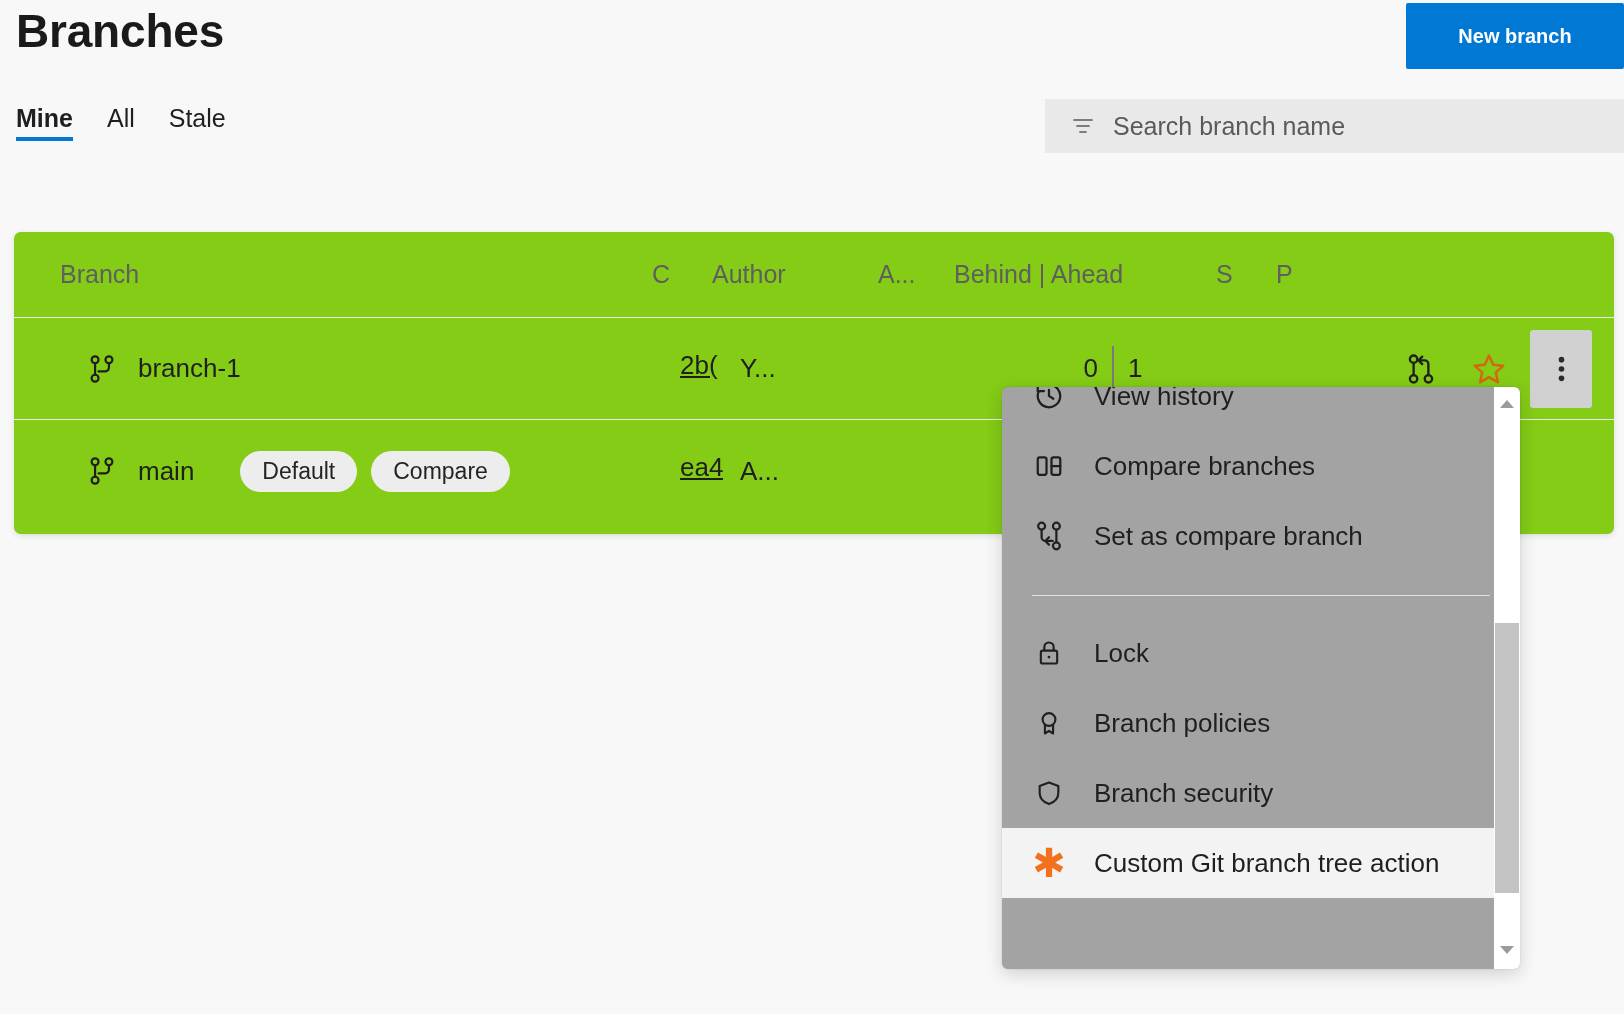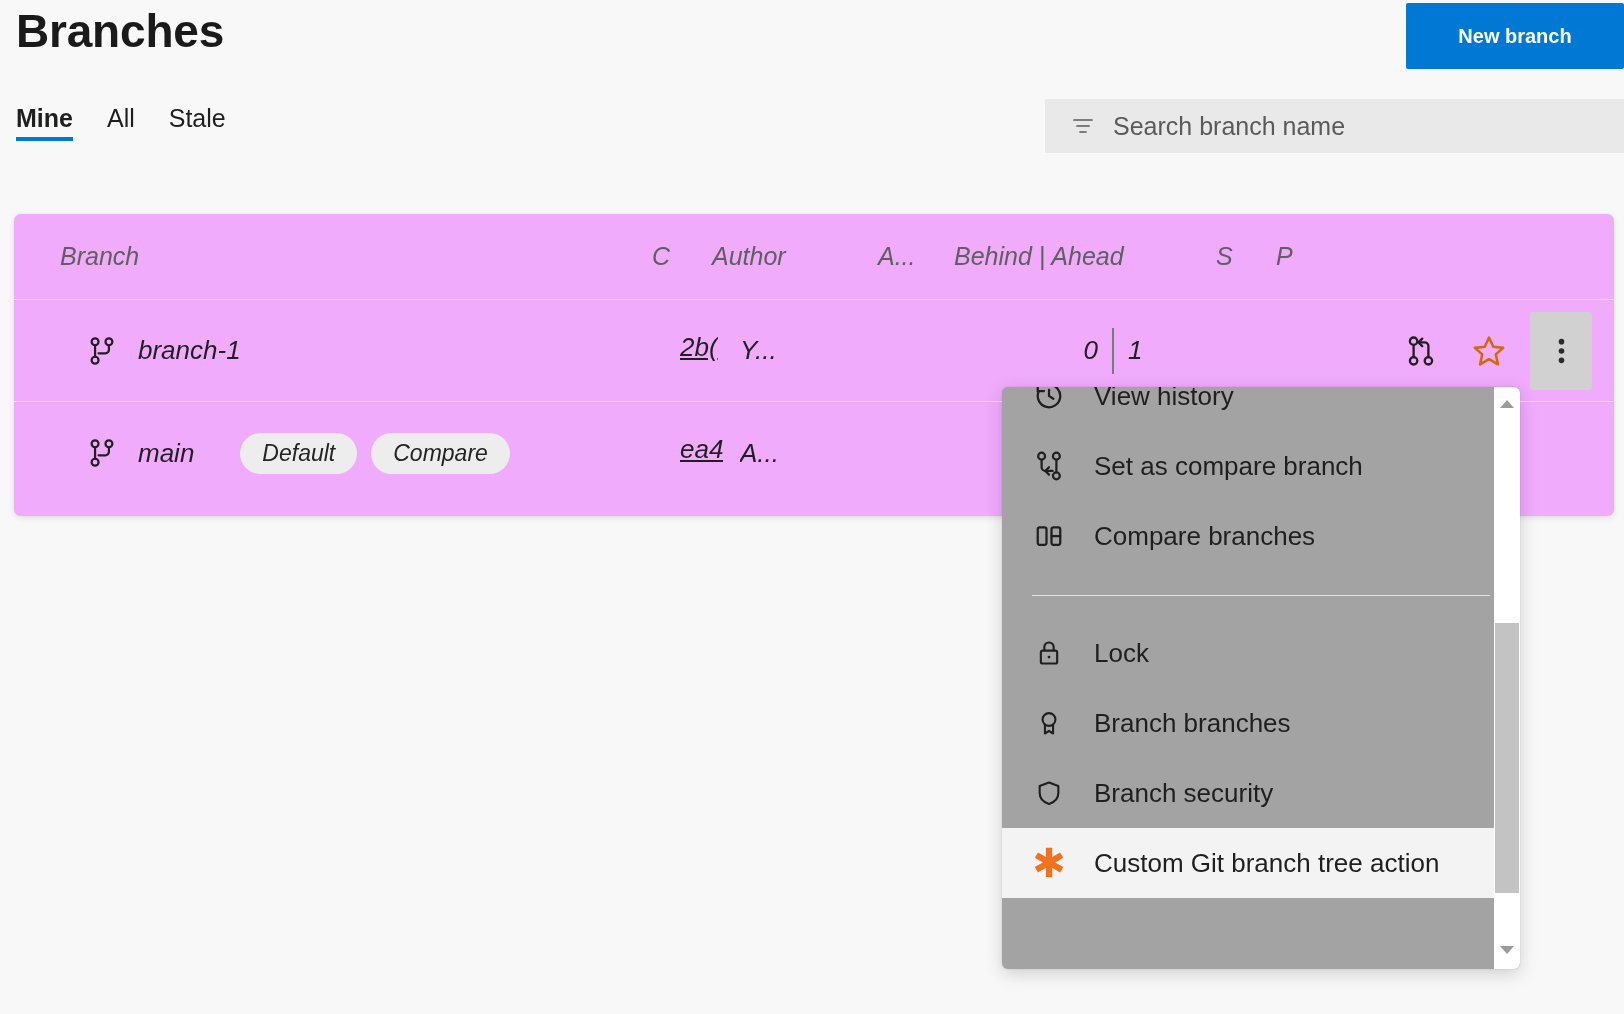--- a/index.html
+++ b/index.html
@@ -61,27 +61,26 @@
   .search-input {
     background: transparent; border: none; outline: none;
     font-family: "Liberation Sans", sans-serif;
     font-size: 25px; color: #3a3a3a;
     width: 100%;
   }
   .search-input::placeholder { color: #5a5a5a; opacity: 1; }
 
   
   .table-card {
-    position: absolute; left: 14px; top: 214px;
+    position: absolute; left: 14px; top: 232px;
     width: 1600px; height: 302px;
-    background: #f0abfc;
+    background: #84cc16;
     border-radius: 7px;
     box-shadow: 0 2px 6px rgba(0,0,0,0.10), 0 0 1px rgba(0,0,0,0.12);
     overflow: hidden;
-    font-style: italic;
   }
   .thead {
     display: flex; align-items: center;
     height: 86px;
     border-bottom: 1px solid #ebebeb;
     color: #5f5f5f; font-size: 25px;
   }
   .trow {
     display: flex; align-items: center;
     height: 102px;
@@ -314,43 +313,43 @@
             <path d="M12 3a9 9 0 1 1-8.5 6"></path>
             <path d="M3 3v5h5"></path>
             <path d="M12 7v5l3.5 2.2"></path>
           </svg>
         </span>
         <span class="ctx-label">View history</span>
       </div>
 
       <div class="ctx-item">
         <span class="mi">
+          <svg viewBox="0 0 24 24" width="30" height="30" fill="none" stroke="#1f1f1f" stroke-width="1.8">
+            <rect x="3" y="5" width="7" height="14" rx="1.6"></rect>
+            <rect x="14" y="5" width="7" height="14" rx="1.6"></rect>
+            <path d="M14 12h7" stroke-linecap="round"></path>
+          </svg>
+        </span>
+        <span class="ctx-label">Compare branches</span>
+      </div>
+
+      <div class="ctx-item">
+        <span class="mi">
           <svg viewBox="0 0 24 26" width="30" height="32" fill="none" stroke="#1f1f1f" stroke-width="1.8">
             <circle cx="6" cy="5" r="2.8"></circle>
               <circle cx="18" cy="5" r="2.8"></circle>
               <circle cx="18" cy="21" r="2.8"></circle>
             <path d="M18 8v10" stroke-linecap="round"></path>
             <path d="M6 8v6a3 3 0 0 0 3 3h6" stroke-linecap="round"></path>
             <path d="M12 14l-3 3 3 3" stroke-linecap="round" stroke-linejoin="round"></path>
           </svg>
         </span>
         <span class="ctx-label">Set as compare branch</span>
       </div>
 
-      <div class="ctx-item">
-        <span class="mi">
-          <svg viewBox="0 0 24 24" width="30" height="30" fill="none" stroke="#1f1f1f" stroke-width="1.8">
-            <rect x="3" y="5" width="7" height="14" rx="1.6"></rect>
-            <rect x="14" y="5" width="7" height="14" rx="1.6"></rect>
-            <path d="M14 12h7" stroke-linecap="round"></path>
-          </svg>
-        </span>
-        <span class="ctx-label">Compare branches</span>
-      </div>
-
 
       <div class="ctx-divider"></div>
 
       <div class="ctx-item">
         <span class="mi">
           <svg viewBox="0 0 24 24" width="28" height="28" fill="none" stroke="#1f1f1f" stroke-width="1.8">
             <rect x="5" y="10" width="14" height="11" rx="1.6"></rect>
             <path d="M8 10V7a4 4 0 0 1 8 0v3"></path>
             <circle cx="12" cy="15.5" r="1.2" fill="#1f1f1f" stroke="none"></circle>
           </svg>
@@ -358,21 +357,21 @@
         <span class="ctx-label">Lock</span>
       </div>
 
       <div class="ctx-item">
         <span class="mi">
           <svg viewBox="0 0 24 24" width="28" height="28" fill="none" stroke="#1f1f1f" stroke-width="1.8">
             <circle cx="12" cy="9" r="5.5"></circle>
             <path d="M8.5 13.5V21l3.5-2.3L15.5 21v-7.5" stroke-linejoin="round"></path>
           </svg>
         </span>
-        <span class="ctx-label">Branch branches</span>
+        <span class="ctx-label">Branch policies</span>
       </div>
 
       <div class="ctx-item">
         <span class="mi">
           <svg viewBox="0 0 24 24" width="28" height="28" fill="none" stroke="#1f1f1f" stroke-width="1.8" stroke-linejoin="round">
             <path d="M12 3l8 3v6c0 5-3.6 8-8 9.5C7.6 20 4 17 4 12V6z"></path>
           </svg>
         </span>
         <span class="ctx-label">Branch security</span>
       </div>

